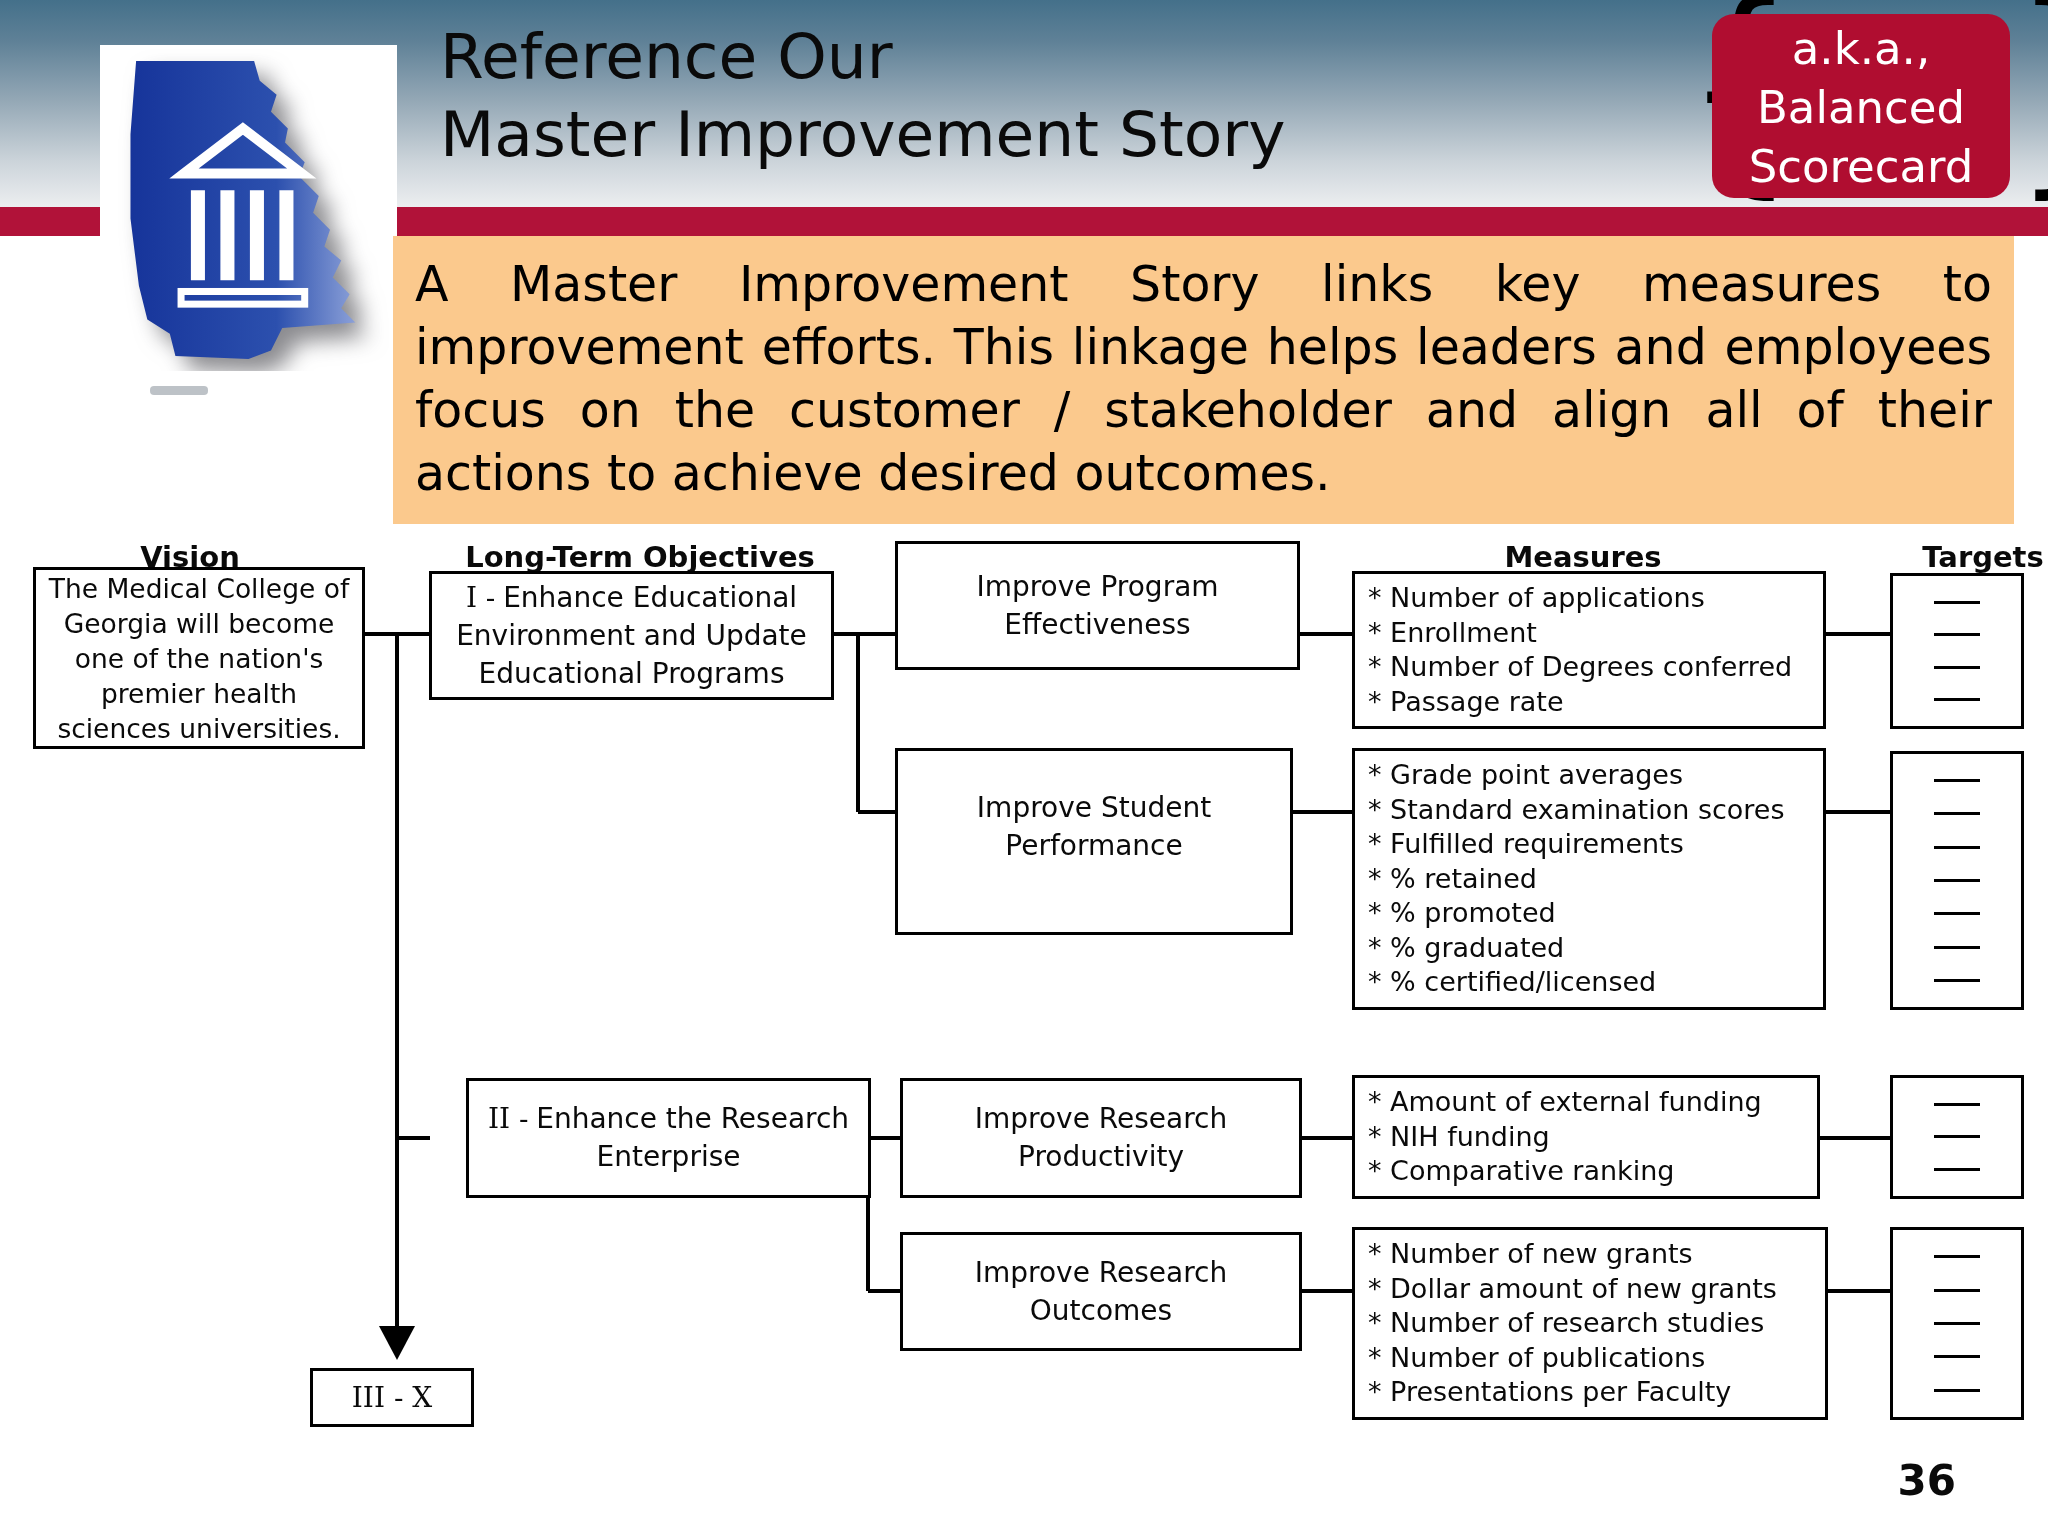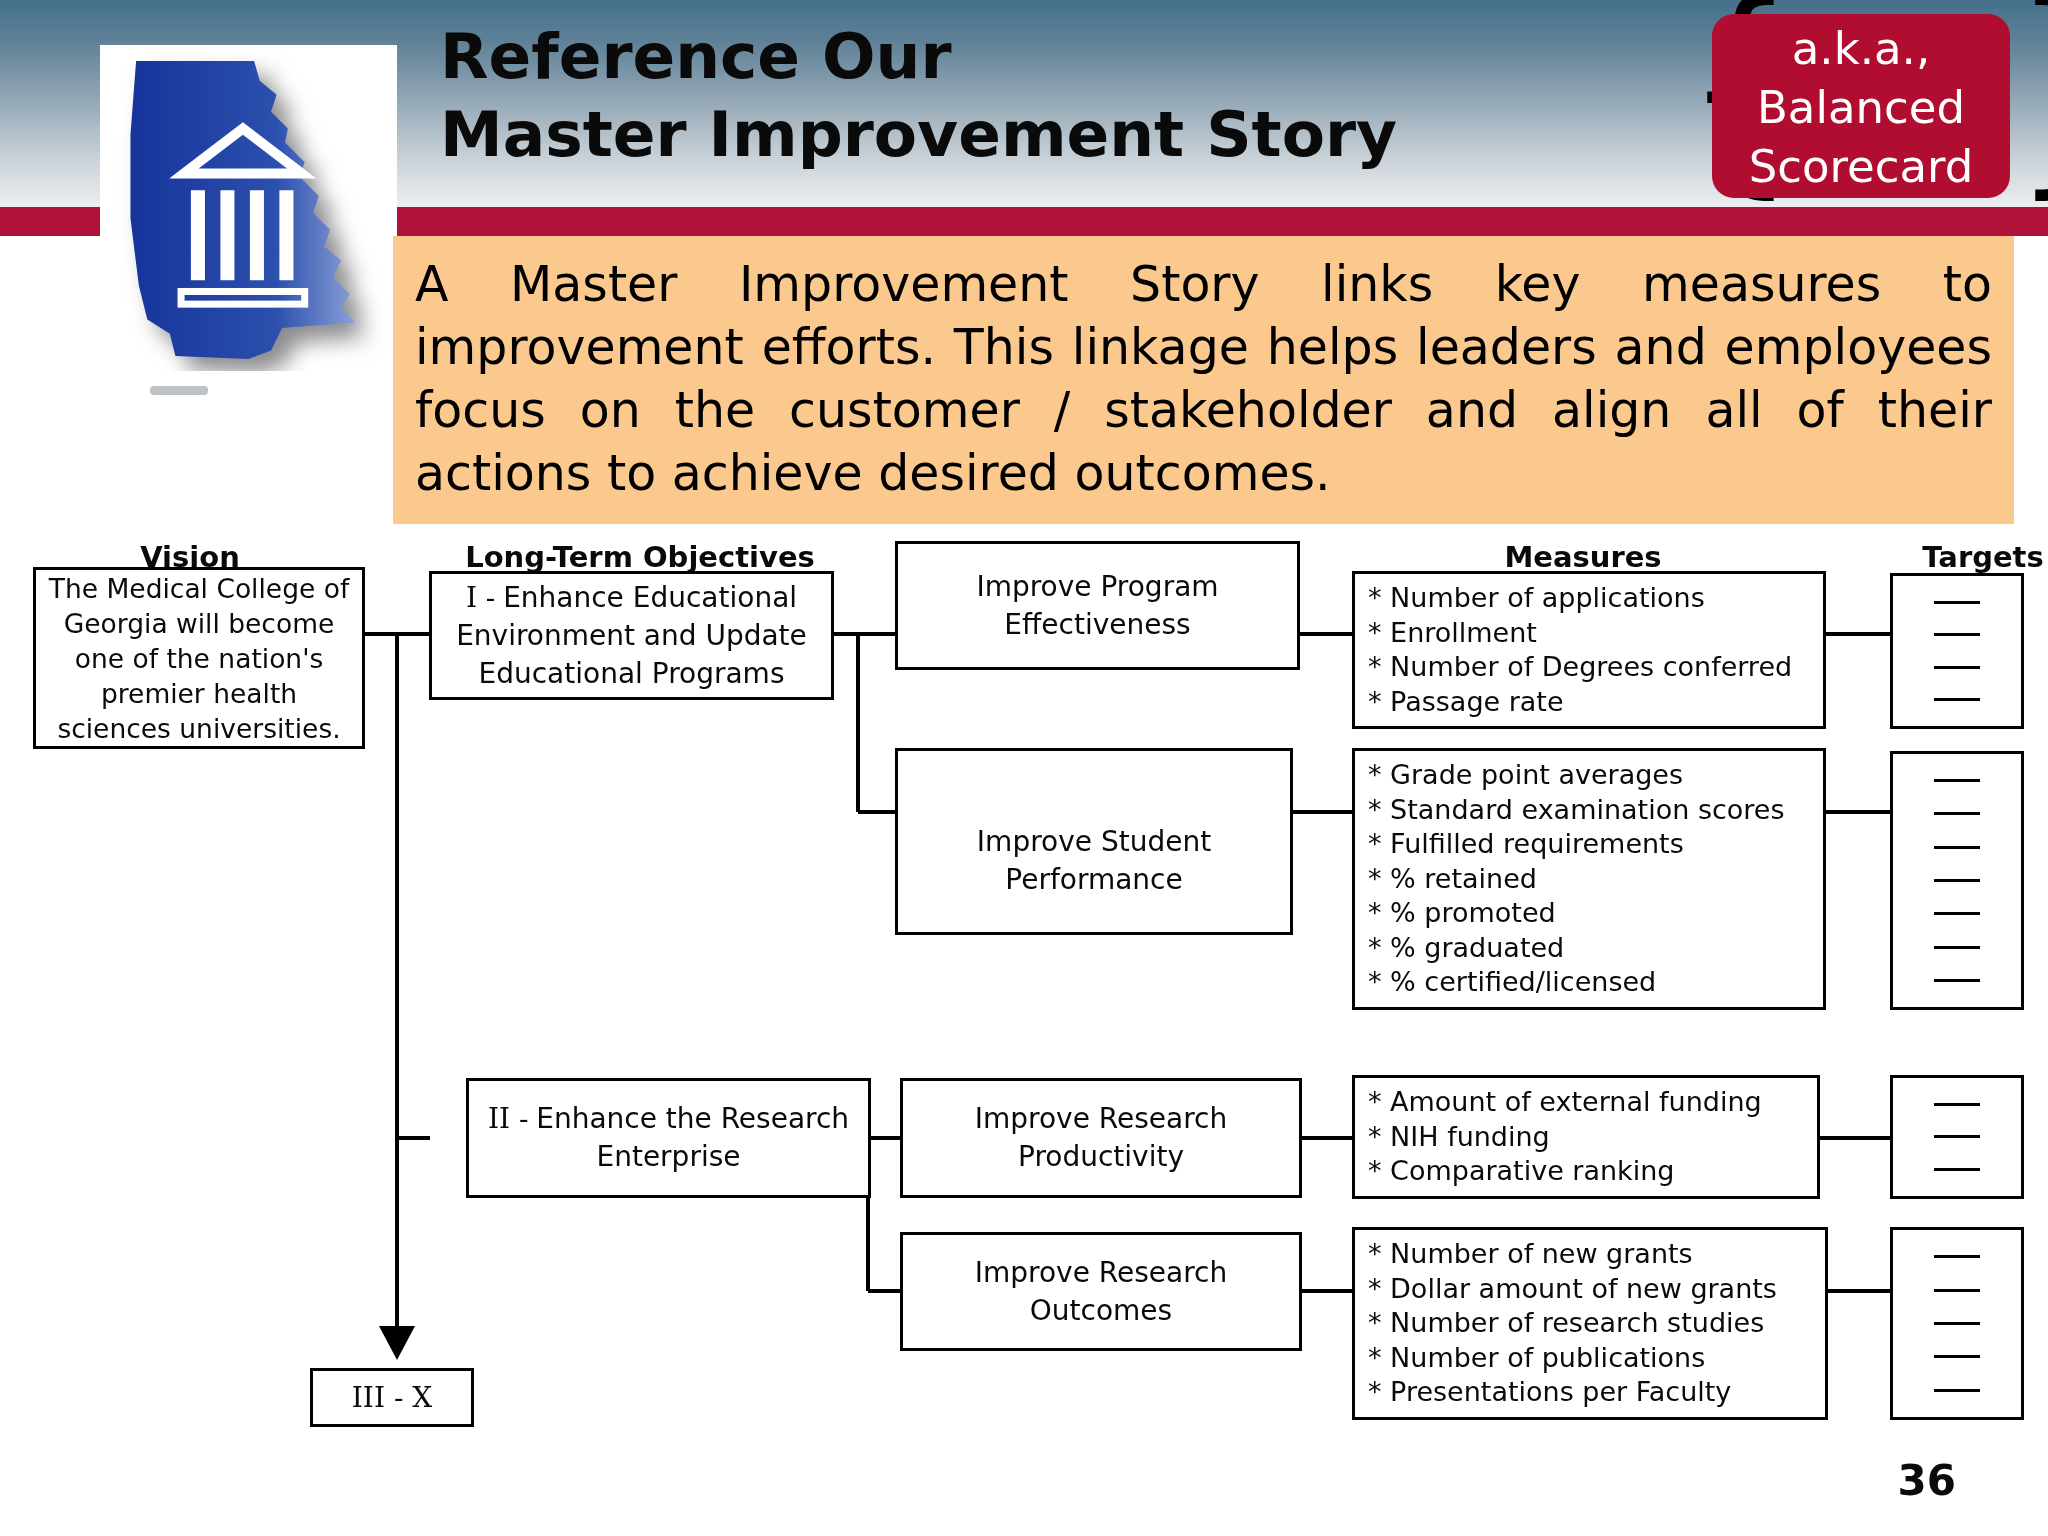--- a/index.html
+++ b/index.html
@@ -4,21 +4,21 @@
 <style>
   html,body{margin:0;padding:0;background:#ffffff;}
   body{width:2048px;height:1536px;position:relative;overflow:hidden;
        font-family:"DejaVu Sans","Liberation Sans",sans-serif;color:#0a0a0a;}
 
   
   .hdr-gradient{position:absolute;left:0;top:0;width:2048px;height:207px;
     background:linear-gradient(to bottom,#44708a 0%,#5f8197 20%,#93a7b5 48%,#ccd4da 78%,#eceef0 100%);}
   .hdr-band{position:absolute;left:0;top:207px;width:2048px;height:29px;background:#b11239;}
   .slide-title{position:absolute;left:440px;top:18px;font-size:63px;line-height:78px;
-    color:#0a0a0a;white-space:nowrap;font-weight:bold;}
+    color:#0a0a0a;white-space:nowrap;}
   
   .aka-box{position:absolute;left:1712px;top:14px;width:298px;height:184px;border-radius:22px;
     background:#b00d30;color:#ffffff;text-align:center;font-size:45px;line-height:59px;padding-top:5px;
     box-sizing:border-box;}
   .brace{position:absolute;top:-22px;font-family:"DejaVu Serif","Liberation Serif",serif;
     font-size:215px;line-height:215px;color:#000;transform:scaleX(.8) scaleY(1.05);}
   .brace.l{left:1672px;}
   .brace.r{left:2000px;}
 
   
@@ -138,21 +138,21 @@
   <div><span class="numeral">II -</span><span>Enhance the Research Enterprise</span></div>
 </div>
 
 <div class="box" style="left:310px;top:1368px;width:164px;height:59px;font-family:'DejaVu Serif','Liberation Serif',serif;">
   <div>III - X</div>
 </div>
 
 <div class="box" style="left:895px;top:541px;width:405px;height:129px;padding:0 45px;">
   <div>Improve Program Effectiveness</div>
 </div>
-<div class="box" style="left:895px;top:748px;width:398px;height:187px;padding:0 25px;align-items:center;">
+<div class="box" style="left:895px;top:748px;width:398px;height:187px;padding:0 25px;align-items:flex-start;">
   <div style="margin-top:38px;">Improve Student Performance</div>
 </div>
 <div class="box" style="left:900px;top:1078px;width:402px;height:120px;padding:0 58px;">
   <div>Improve Research Productivity</div>
 </div>
 <div class="box" style="left:900px;top:1232px;width:402px;height:119px;padding:0 45px;">
   <div>Improve Research Outcomes</div>
 </div>
 
 <div class="box measures-box" style="left:1352px;top:571px;width:474px;height:158px;">

